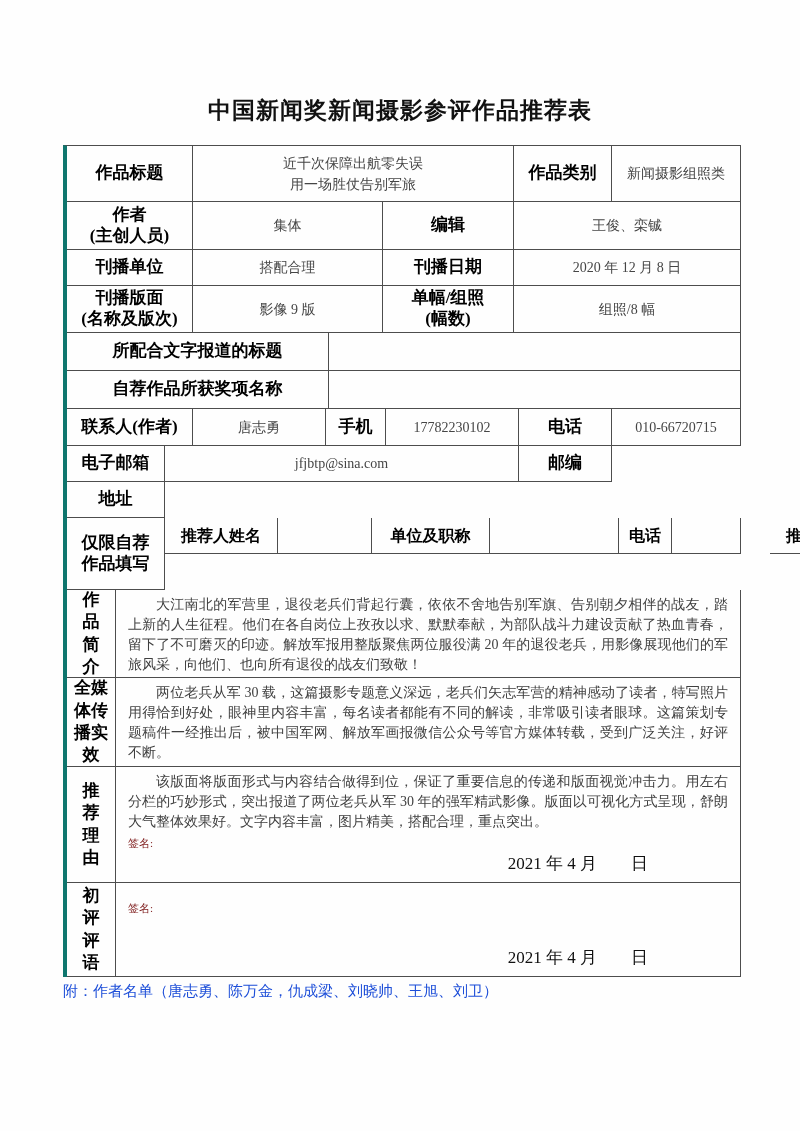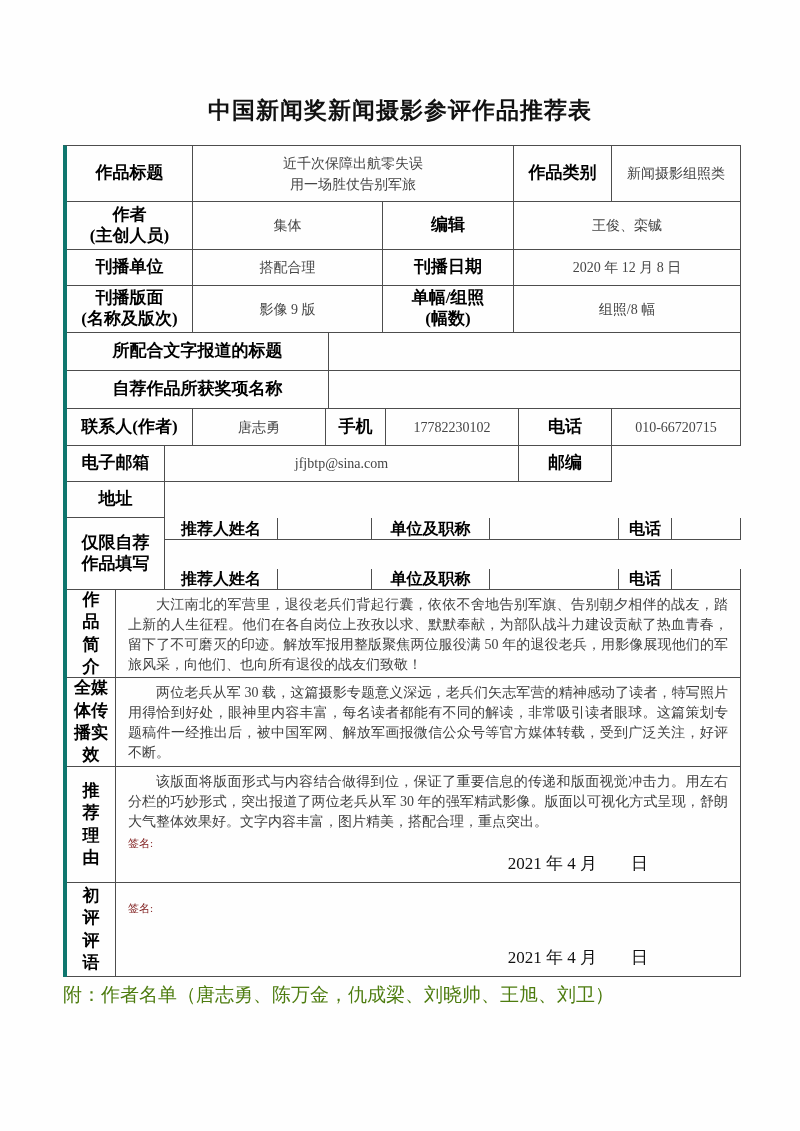--- a/index.html
+++ b/index.html
@@ -88,25 +88,25 @@
     text-align:right;
     padding-right:80px;
     padding-bottom:4px;
     font-size:17px;
     color:#111;
     white-space:pre;
   }
   .footer-note{
     position:absolute;
     left:63px;top:982px;
-    font-size:19px;
-    color:#4d7c0f;
+    font-size:15px;
+    color:#1d4ed8;
     text-align:center;
   }
-  .vstack{display:flex;flex-direction:column;gap:29px;}
+  .vstack{display:flex;gap:29px;}
 </style>
 </head>
 <body>
 
 <div class="page">
 
   <div class="doc-title">中国新闻奖新闻摄影参评作品推荐表</div>
 
   <div class="tbl">
 
@@ -193,21 +193,21 @@
         </div>
       </div>
     </div>
 
     <div class="row" style="height:88px">
       <div class="cell sec-lbl" style="width:49px">作
 品
 简
 介</div>
       <div class="cell para-cell" style="width:625px">
-        <p class="para">大江南北的军营里，退役老兵们背起行囊，依依不舍地告别军旗、告别朝夕相伴的战友，踏上新的人生征程。他们在各自岗位上孜孜以求、默默奉献，为部队战斗力建设贡献了热血青春，留下了不可磨灭的印迹。解放军报用整版聚焦两位服役满 50 年的退役老兵，用影像展现他们的军旅风采，向他们、也向所有退役的战友们致敬！</p>
+        <p class="para">大江南北的军营里，退役老兵们背起行囊，依依不舍地告别军旗、告别朝夕相伴的战友，踏上新的人生征程。他们在各自岗位上孜孜以求、默默奉献，为部队战斗力建设贡献了热血青春，留下了不可磨灭的印迹。解放军报用整版聚焦两位服役满 20 年的退役老兵，用影像展现他们的军旅风采，向他们、也向所有退役的战友们致敬！</p>
       </div>
     </div>
 
     <div class="row" style="height:89px">
       <div class="cell sec-lbl" style="width:49px">全媒
 体传
 播实
 效</div>
       <div class="cell para-cell" style="width:625px">
         <p class="para">两位老兵从军 30 载，这篇摄影专题意义深远，老兵们矢志军营的精神感动了读者，特写照片用得恰到好处，眼神里内容丰富，每名读者都能有不同的解读，非常吸引读者眼球。这篇策划专题稿件一经推出后，被中国军网、解放军画报微信公众号等官方媒体转载，受到广泛关注，好评不断。</p>

